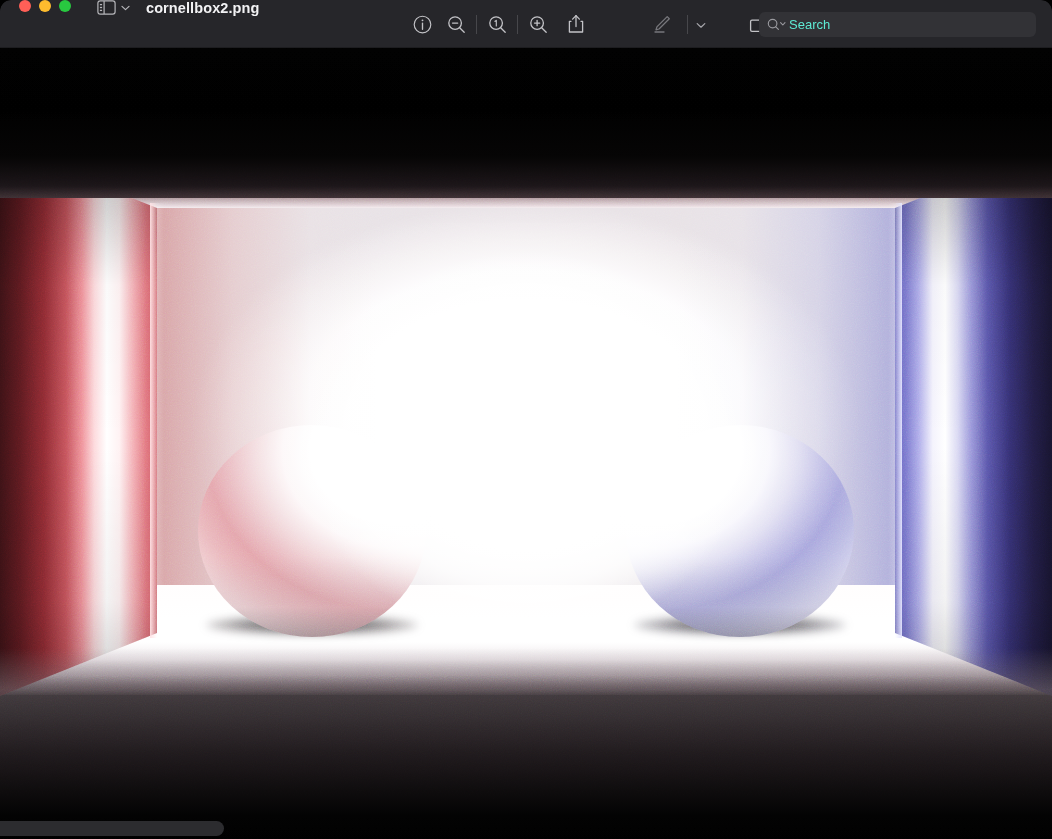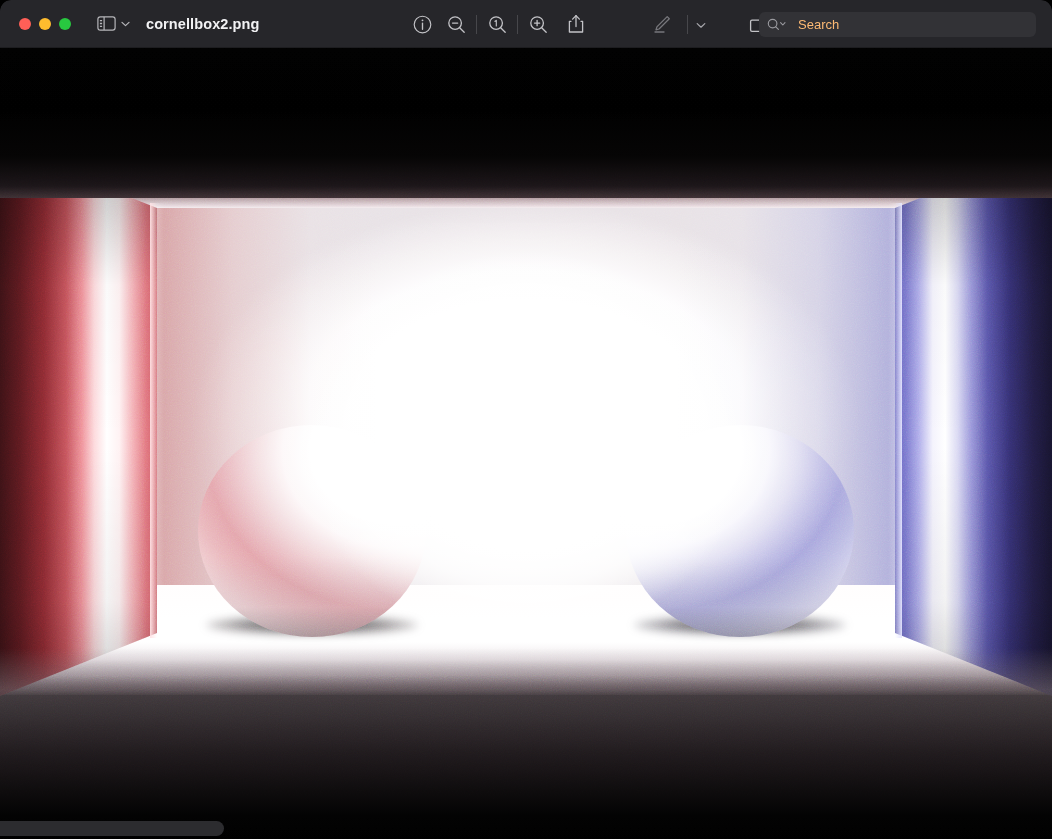--- a/index.html
+++ b/index.html
@@ -21,21 +21,21 @@
 
   
   .titlebar {
     position: absolute;
     left: 0; top: 0;
     width: 1052px; height: 48px;
     background: #26262a;
     border-radius: 11px 11px 0 0;
     border-bottom: 1px solid #1d1d20;
     display: flex;
-    align-items: center;
+    align-items: flex-start;
     z-index: 20;
   }
 
   .traffic {
     display: flex; align-items: center; gap: 8px;
     padding-left: 19px;
   }
   .tl { width: 12px; height: 12px; border-radius: 50%; display: block; }
   .tl.close   { background: #ff5f57; }
   .tl.min     { background: #febc2e; }
@@ -85,22 +85,22 @@
     position: absolute;
     left: 759px; top: 12px;
     width: 277px; height: 25px;
     background: #323236;
     border-radius: 6px;
     display: flex; align-items: center;
     padding: 0 8px;
   }
   .search-box .sicon { color: #9a9a9f; display: flex; align-items: center; }
   .search-ph {
-    margin-left: 9px;
-    color: #fdba74;
+    margin-left: 0;
+    color: #5eead4;
     font-size: 13px;
   }
 
   
   .canvas {
     position: absolute;
     left: 0; top: 48px;
     width: 1052px; height: 791px;
     background: #000;
     overflow: hidden;

